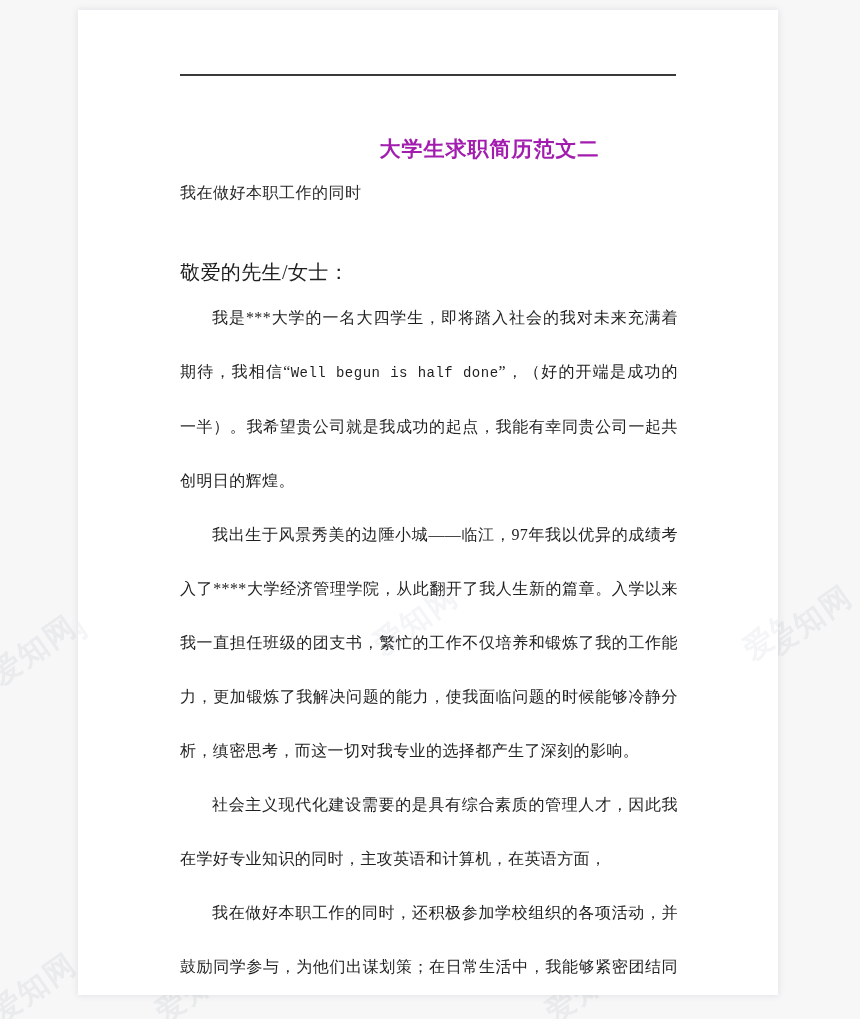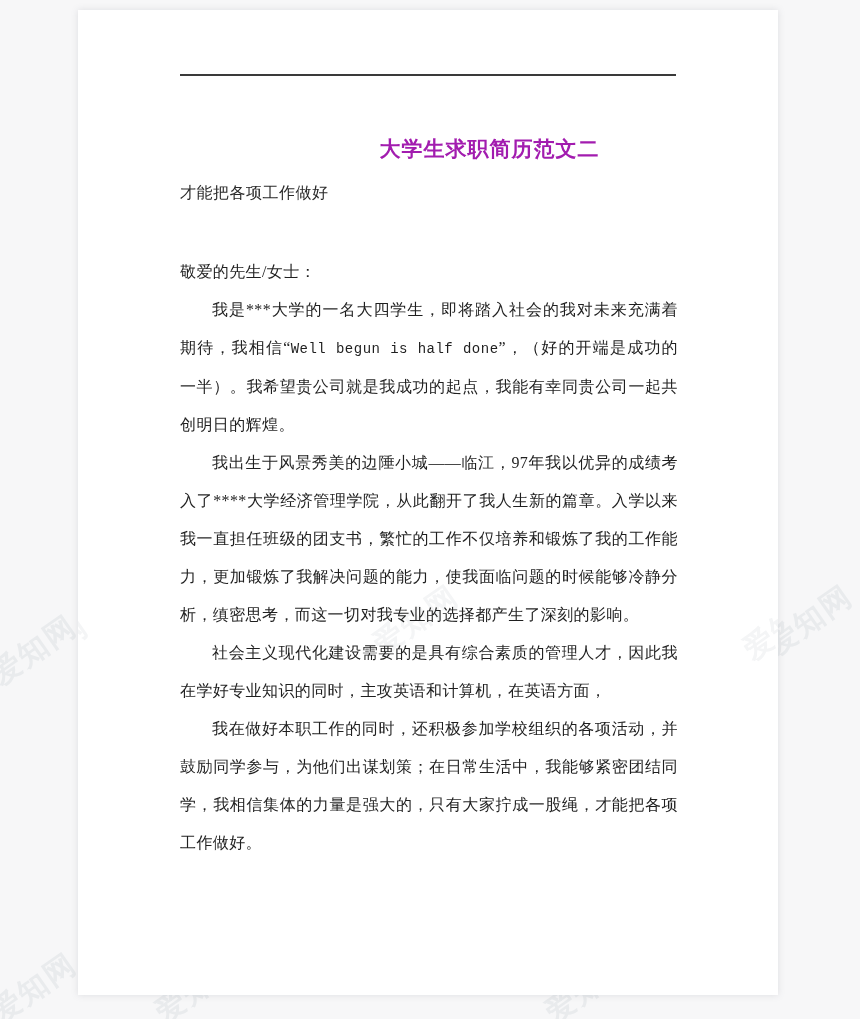--- a/index.html
+++ b/index.html
@@ -109,33 +109,33 @@
   .body-block {
     position: absolute;
     left: 102px;
     top: 243px;
     width: 498px;
     z-index: 3;
   }
 
   .salutation,
   .greeting {
-    font-size: 16px;
+    font-size: 20px;
     color: #1f1f1f;
     line-height: 38px;
     margin: 0;
     letter-spacing: 0.4px;
   }
   .salutation { margin-bottom: 0; }
   .greeting   { margin-bottom: 6px; }
 
   p.para {
     font-size: 16px;
     color: #1f1f1f;
-    line-height: 38px;
+    line-height: 54px;
     margin: 0;
     text-align: justify;
     text-justify: inter-ideograph;
     text-indent: 2em;
     letter-spacing: 0.4px;
   }
 
   .quote-en {
     font-family: "Liberation Mono", "DejaVu Sans Mono", monospace;
     font-size: 14px;
@@ -159,21 +159,21 @@
   <div class="page-watermarks">
     <div class="watermark pwm-a">爱知网</div>
     <div class="watermark pwm-b">爱知网</div>
     <div class="watermark pwm-c">爱知网</div>
   </div>
 
   <div class="top-rule"></div>
 
   <div class="doc-title">大学生求职简历范文二</div>
 
-  <div class="doc-subtitle">才能把各项工作做好</div>
+  <div class="doc-subtitle">我在做好本职工作的同时</div>
 
   <div class="body-block">
 
     <div class="salutation">敬爱的先生/女士：</div>
 
 
     <p class="para">
       <span>我是***大学的一名大四学生，即将踏入社会的我对未来充满着期待，我相信“</span><span class="quote-en">Well begun is half done</span><span>”，（好的开端是成功的一半）。我希望贵公司就是我成功的起点，我能有幸同贵公司一起共创明日的辉煌。</span>
     </p>
 

